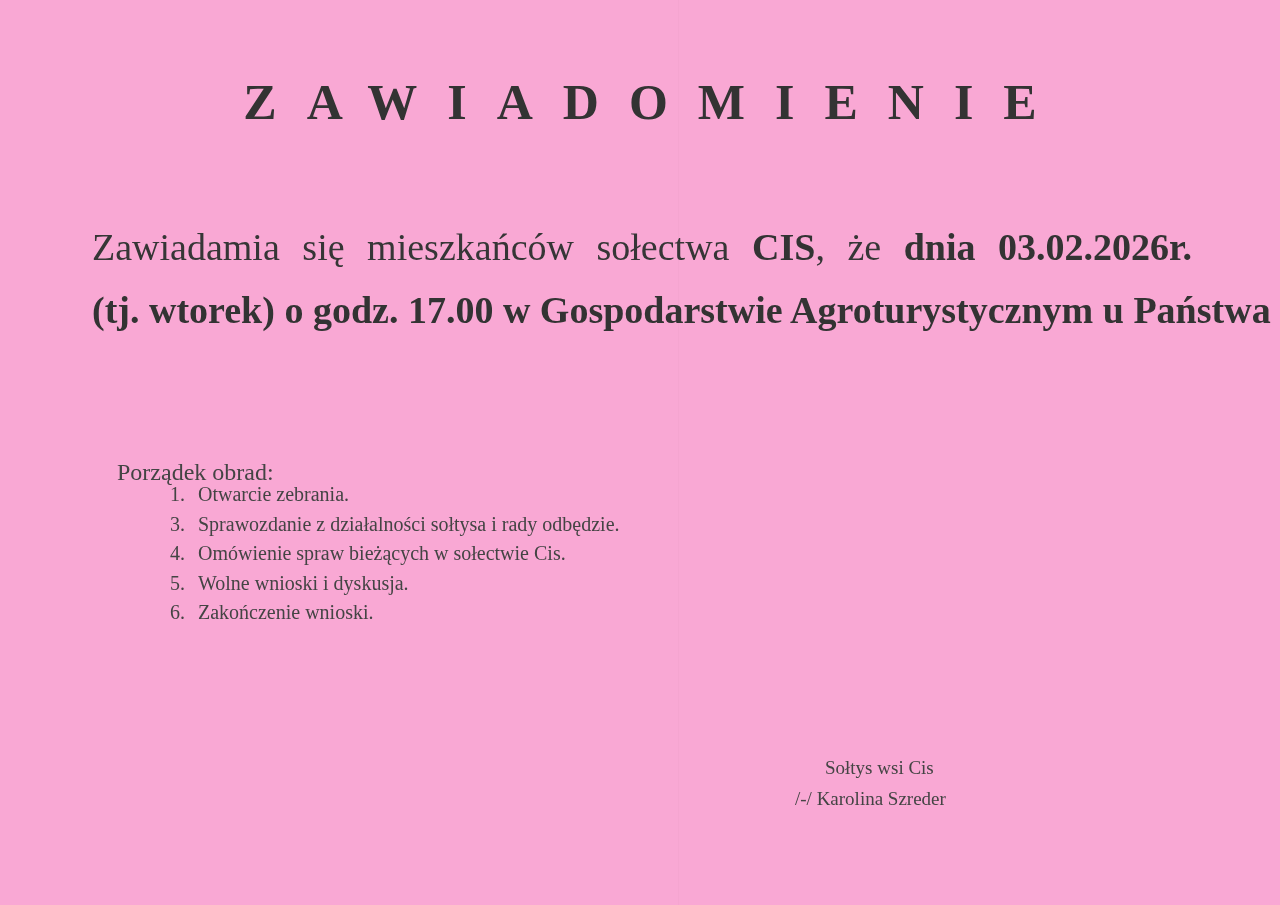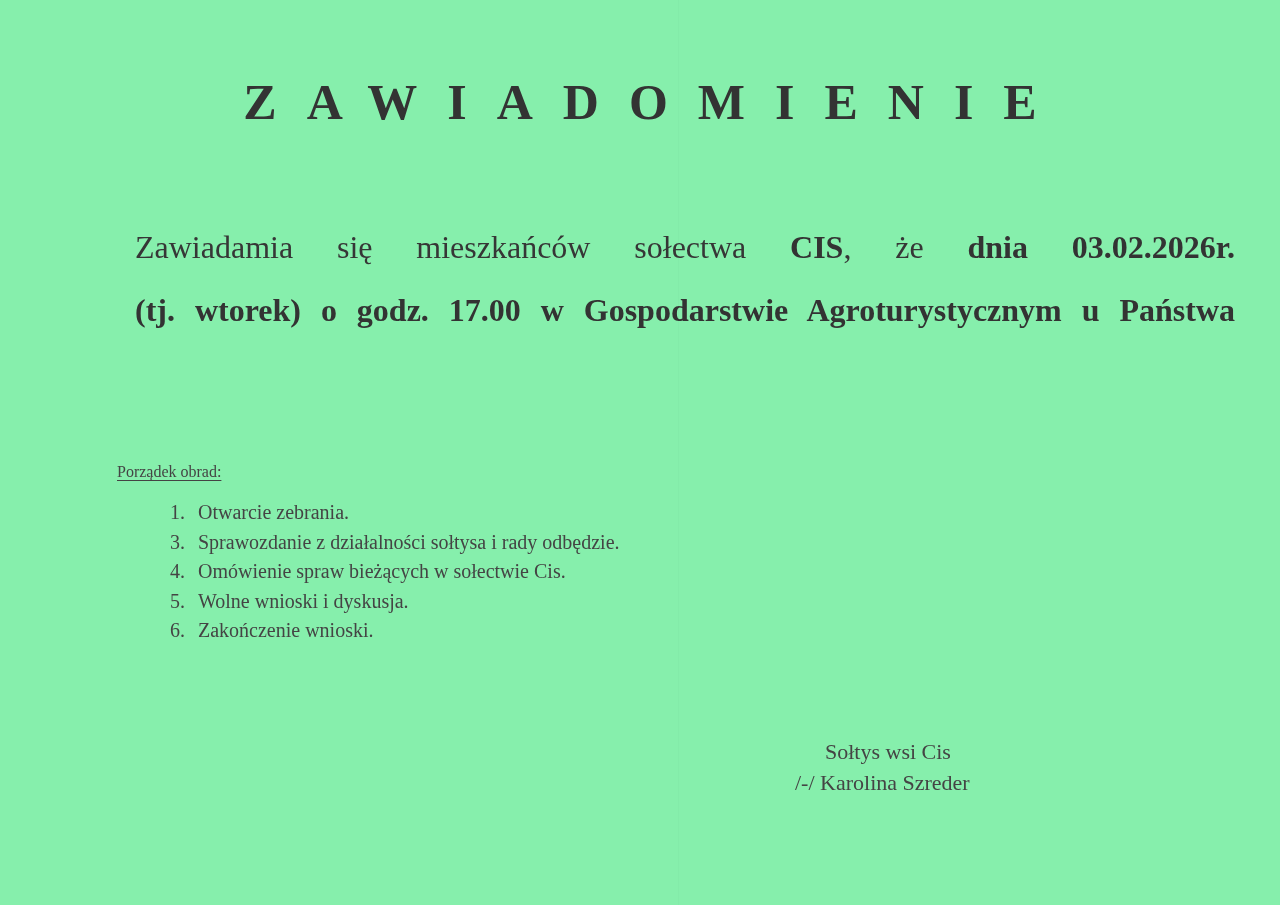--- a/index.html
+++ b/index.html
@@ -11,94 +11,92 @@
     width: 1280px;
     height: 905px;
     position: relative;
     overflow: hidden;
     font-family: "Liberation Serif", "DejaVu Serif", serif;
     color: #3a3a3a;
   }
   .page {
     position: absolute;
     inset: 0;
-    background: #86efac;
+    background: #f9a8d4;
     padding-left: 33px;
   }
   .title {
     position: absolute;
     left: 0;
     width: 1310px;
     top: 72px;
     text-align: center;
     font-size: 50px;
     font-weight: bold;
     letter-spacing: 30px;
     color: #333333;
     line-height: 60px;
   }
   .para {
     position: absolute;
     left: 92px;
     top: 216px;
     width: 1100px;
-    font-size: 32px;
+    font-size: 38px;
     line-height: 63px;
     text-align: justify;
     color: #363636;
-    margin-left: 43px;
   }
   .para .line {
     display: block;
     text-align: justify;
     text-align-last: justify;
     white-space: nowrap;
   }
   .para .line.last {
     text-align-last: left;
   }
   .para b {
     font-weight: bold;
     color: #333;
   }
   .agenda-heading {
     position: absolute;
     left: 117px;
     top: 459px;
-    font-size: 16px;
+    font-size: 24px;
     line-height: 26px;
-    text-decoration: underline;
     text-underline-offset: 3px;
     color: #444;
   }
   .agenda {
     position: absolute;
     left: 170px;
-    top: 498px;
+    top: 480px;
     margin: 0;
     padding: 0;
     list-style: none;
     font-size: 20px;
     color: #444;
   }
   .agenda li {
     height: 29.5px;
     line-height: 29.5px;
     white-space: nowrap;
   }
   .agenda li .num {
     display: inline-block;
     width: 28px;
   }
   .signature {
     position: absolute;
     left: 780px;
-    top: 736px;
+    top: 752px;
     width: 240px;
-    font-size: 22px;
+    font-size: 19px;
     line-height: 31px;
     color: #444;
   }
   .signature .role {
     display: block;
     padding-left: 45px;
   }
   .signature .name {
     display: block;
     padding-left: 8px;

